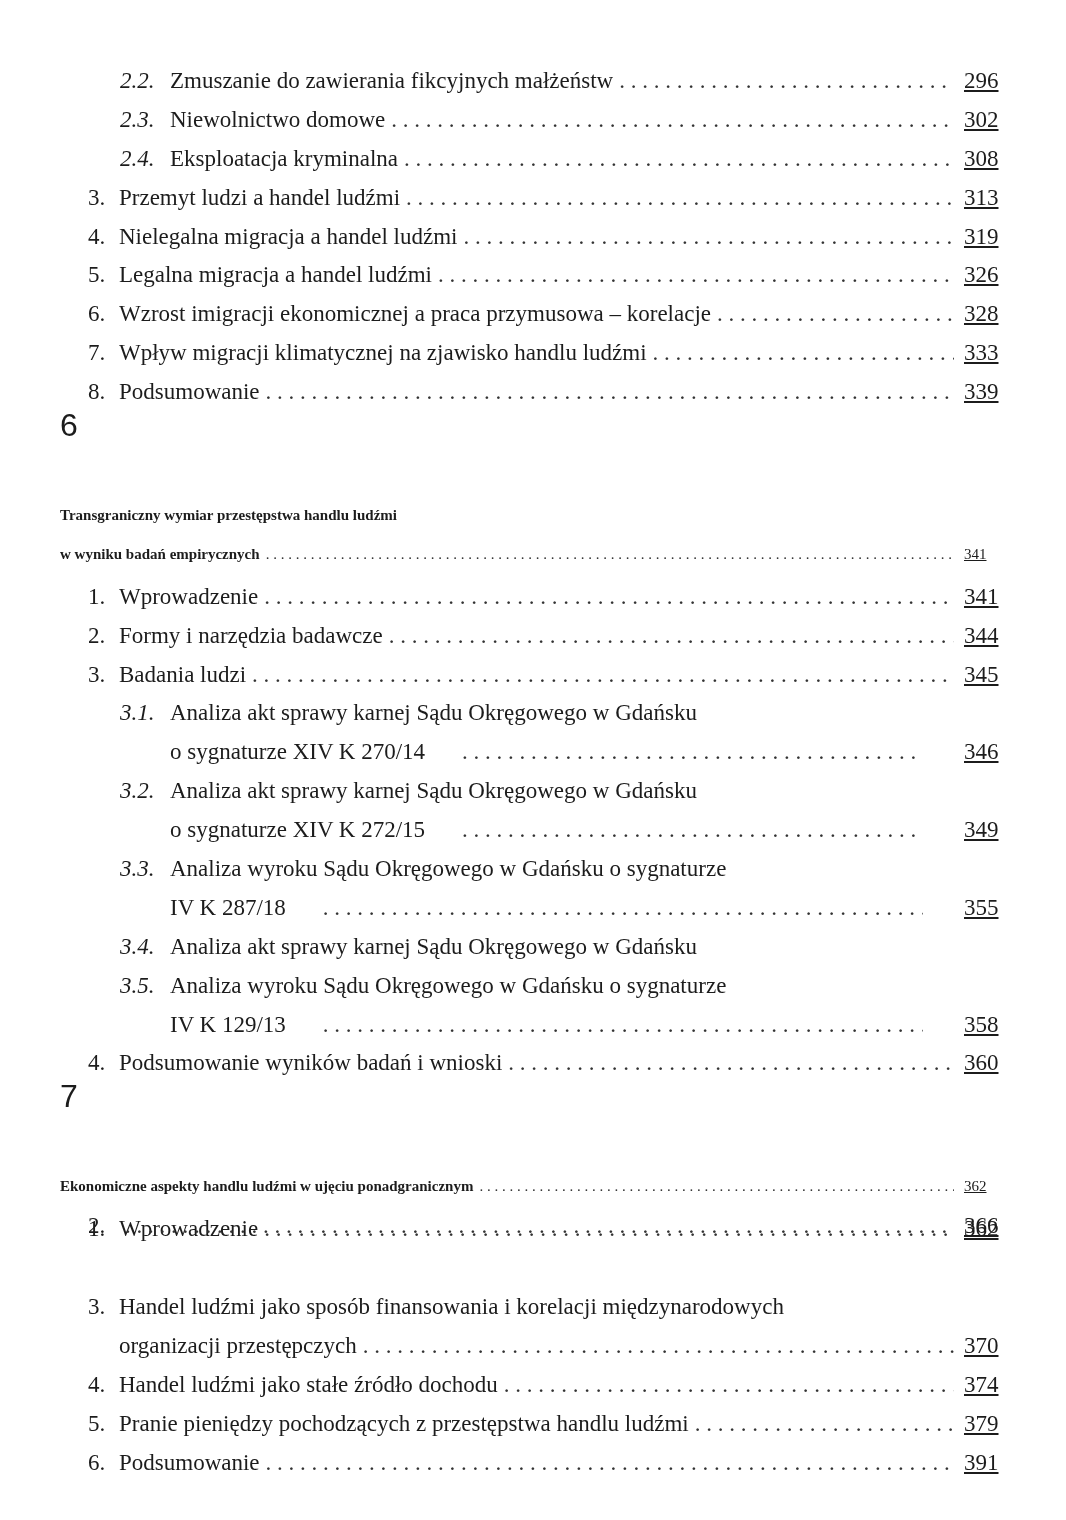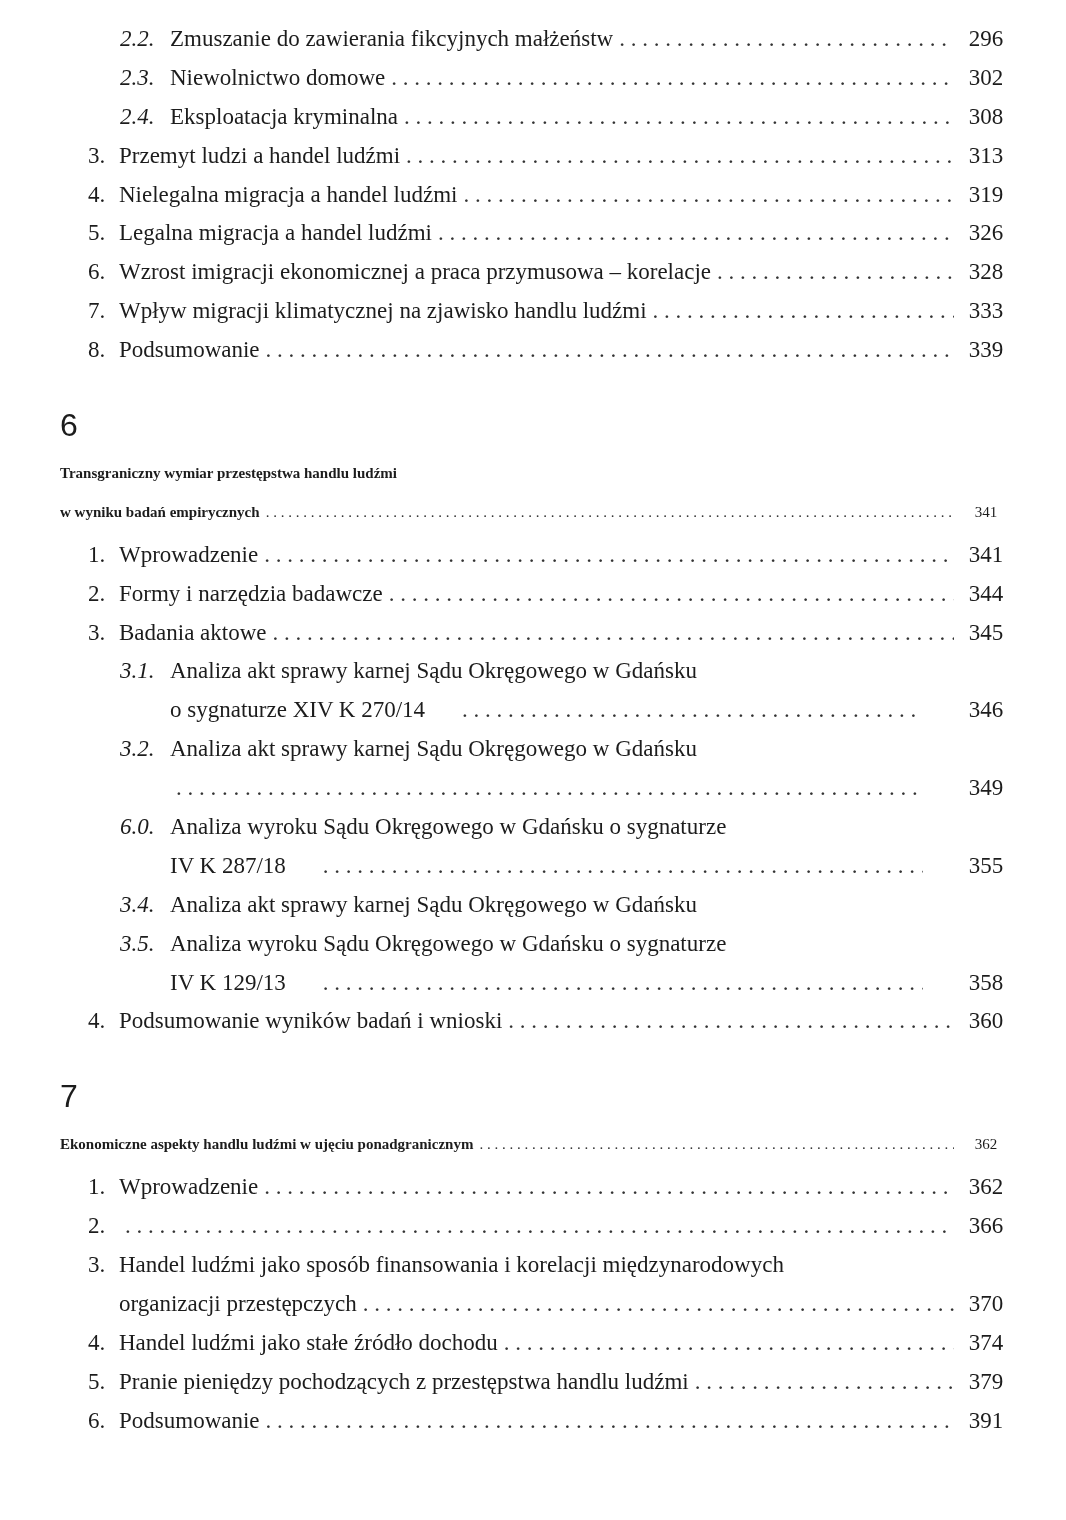--- a/index.html
+++ b/index.html
@@ -4,24 +4,24 @@
 <style>
   html, body { margin: 0; padding: 0; background: #ffffff; }
   body { width: 1066px; height: 1520px; position: relative; overflow: hidden; color: #1c1c1c; }
   .page { position: absolute; left: 60px; top: 20px; width: 948px; font-family: "Liberation Serif", serif; }
   .row { display: flex; align-items: baseline; height: 38.9px; font-size: 23px; line-height: 38.9px; }
   .row.l1 { padding-left: 28px; }
   .row.l2 { padding-left: 60px; }
   .num { white-space: pre; }
   .l1 .num { width: 31px; display: inline-block; }
   .l2 .num { width: 50px; display: inline-block; font-style: italic; }
-  .title { white-space: nowrap; }
+  .title { white-space: nowrap; margin-top: 42px; }
   .leader { flex: 1; overflow: hidden; white-space: nowrap; margin: 0 10px 0 6px; letter-spacing: 3px; color: #333; }
   .leader::before { content: ". . . . . . . . . . . . . . . . . . . . . . . . . . . . . . . . . . . . . . . . . . . . . . . . . . . . . . . . . . . . . . . . . . . . . . . . . . . . . . . . . . . . . . . . . . . . . . . . . . . . . . . . . . . . . . . . . . . ."; letter-spacing: 0; }
-  .page-no { width: 44px; text-align: center; }
+  .page-no { width: 44px; text-align: left; text-decoration: underline; }
   .cont { padding-left: 0; }
   .l2.cont { padding-left: 110px; gap: 31px; }
   .l1.cont { padding-left: 59px; }
   .chapter-num { font-family: "Liberation Sans", sans-serif; font-size: 32px; height: 58px; line-height: 58px; margin-top: 26px; }
   .chapter-title { font-weight: bold; font-size: 15px; }
   .spacer { height: 4px; }
 </style>
 </head>
 <body>
 
@@ -99,44 +99,45 @@
       <span class="page-no">341</span>
     </div>
   <div class="row l1">
       <span class="num">2.</span>
       <span class="title">Formy i narzędzia badawcze</span>
       <span class="leader"></span>
       <span class="page-no">344</span>
     </div>
   <div class="row l1">
       <span class="num">3.</span>
-      <span class="title">Badania aktowe</span>
+      <span class="title">Badania ludzi</span>
       <span class="leader"></span>
       <span class="page-no">345</span>
     </div>
 
   <div class="row l2">
       <span class="num">3.1.</span>
       <span class="title">Analiza akt sprawy karnej Sądu Okręgowego w Gdańsku</span>
     </div>
   <div class="row l2 cont">
       <span class="title">o sygnaturze XIV K 270/14</span>
       <span class="leader"></span>
       <span class="page-no">346</span>
     </div>
   <div class="row l2">
       <span class="num">3.2.</span>
       <span class="title">Analiza akt sprawy karnej Sądu Okręgowego w Gdańsku</span>
     </div>
   <div class="row l2 cont">
+      <span class="title">o sygnaturze XIV K 272/15</span>
       <span class="leader"></span>
       <span class="page-no">349</span>
     </div>
   <div class="row l2">
-      <span class="num">6.0.</span>
+      <span class="num">3.3.</span>
       <span class="title">Analiza wyroku Sądu Okręgowego w Gdańsku o sygnaturze</span>
     </div>
   <div class="row l2 cont">
       <span class="title">IV K 287/18</span>
       <span class="leader"></span>
       <span class="page-no">355</span>
     </div>
   <div class="row l2">
       <span class="num">3.4.</span>
       <span class="title">Analiza akt sprawy karnej Sądu Okręgowego w Gdańsku</span>

